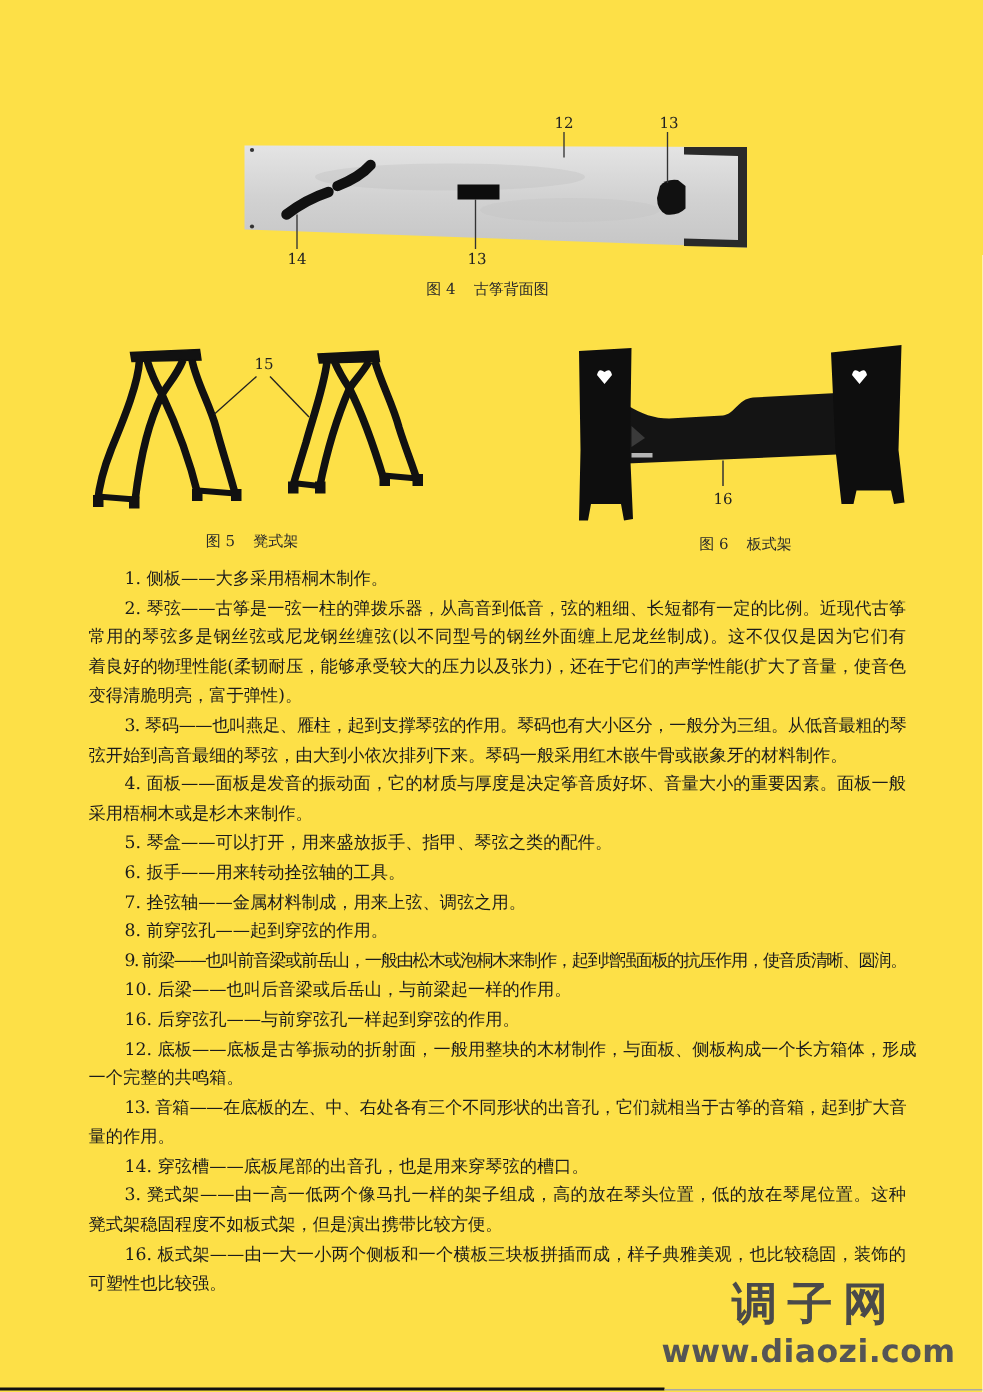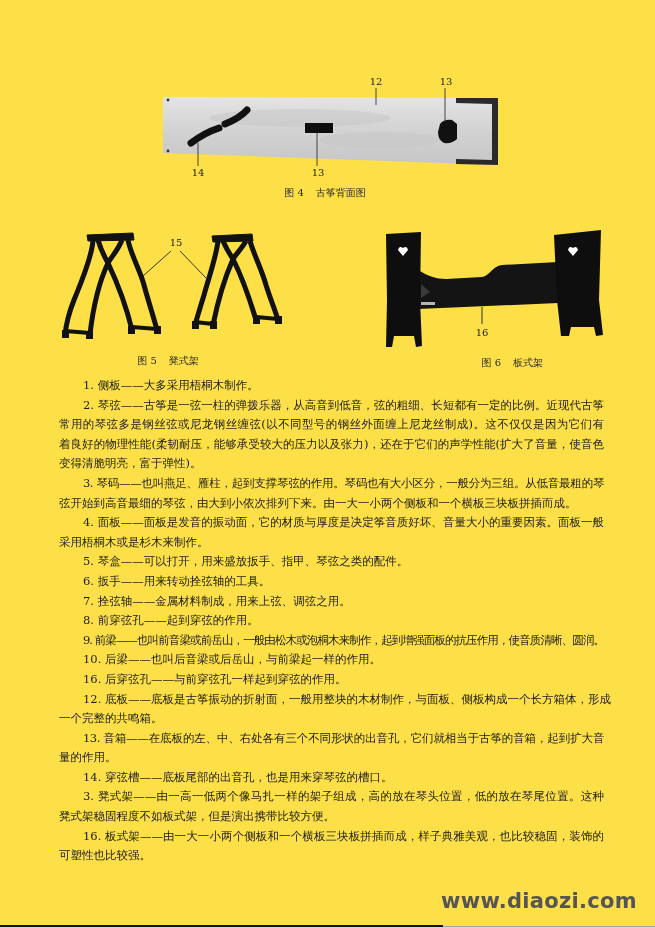--- a/index.html
+++ b/index.html
@@ -117,34 +117,34 @@
     <path d="M418,270 C428,276 436,279 446,279 L482,277 C490,276 492,266 502,265 L558,262 L558,303 L418,309 Z" fill="#141414"></path>
     <rect x="421" y="302" width="14" height="3" fill="#b5b5b5"></rect>
     <path d="M421,284 L430,292 L421,298 Z" fill="#3a3a3a"></path>
     <path d="M386,234 L421,232 L420,300 L422,346 L416,347 L414,336 L394,336 L392,347 L386,347 L387,300 Z" fill="#0e0e0e"></path>
     <path d="M398,250 Q399,245 403,248 Q407,245 408,250 L403,256 Z" fill="#fff"></path>
     <path d="M554,235 L601,230 L599,300 L603,335 L596,336 L594,327 L571,327 L569,336 L561,336 L557,300 Z" fill="#0e0e0e"></path>
     <path d="M568,250 Q569,245 573,248 Q577,245 578,250 L573,256 Z" fill="#fff"></path>
     <line x1="482" y1="307" x2="482" y2="324" stroke="#333" stroke-width="1"></line>
     <text class="lbl" x="482" y="336" text-anchor="middle">16</text>
   </svg>
-  <div class="caption" style="left:413px; top:356px; width:130px;text-align:right;">
+  <div class="caption" style="left:432px; top:356px; width:130px;">
     <span class="num">图 6</span><span>板式架</span>
   </div>
 
   <div class="body-text">
     <div class="ln first">1. 侧板——大多采用梧桐木制作。</div>
 
     <div class="ln first full">2. 琴弦——古筝是一弦一柱的弹拨乐器，从高音到低音，弦的粗细、长短都有一定的比例。近现代古筝</div>
     <div class="ln full">常用的琴弦多是钢丝弦或尼龙钢丝缠弦(以不同型号的钢丝外面缠上尼龙丝制成)。这不仅仅是因为它们有</div>
     <div class="ln full">着良好的物理性能(柔韧耐压，能够承受较大的压力以及张力)，还在于它们的声学性能(扩大了音量，使音色</div>
     <div class="ln">变得清脆明亮，富于弹性)。</div>
 
     <div class="ln first full tight">3. 琴码——也叫燕足、雁柱，起到支撑琴弦的作用。琴码也有大小区分，一般分为三组。从低音最粗的琴</div>
-    <div class="ln">弦开始到高音最细的琴弦，由大到小依次排列下来。由一大一小两个侧板和一个横板三块板拼插而成。</div>
+    <div class="ln">弦开始到高音最细的琴弦，由大到小依次排列下来。琴码一般采用红木嵌牛骨或嵌象牙的材料制作。</div>
 
     <div class="ln first full">4. 面板——面板是发音的振动面，它的材质与厚度是决定筝音质好坏、音量大小的重要因素。面板一般</div>
     <div class="ln">采用梧桐木或是杉木来制作。</div>
 
     <div class="ln first">5. 琴盒——可以打开，用来盛放扳手、指甲、琴弦之类的配件。</div>
     <div class="ln first">6. 扳手——用来转动拴弦轴的工具。</div>
     <div class="ln first">7. 拴弦轴——金属材料制成，用来上弦、调弦之用。</div>
     <div class="ln first">8. 前穿弦孔——起到穿弦的作用。</div>
     <div class="ln first full tighter">9. 前梁——也叫前音梁或前岳山，一般由松木或泡桐木来制作，起到增强面板的抗压作用，使音质清晰、圆润。</div>
     <div class="ln first">10. 后梁——也叫后音梁或后岳山，与前梁起一样的作用。</div>
@@ -158,16 +158,17 @@
 
     <div class="ln first">14. 穿弦槽——底板尾部的出音孔，也是用来穿琴弦的槽口。</div>
 
     <div class="ln first full">3. 凳式架——由一高一低两个像马扎一样的架子组成，高的放在琴头位置，低的放在琴尾位置。这种</div>
     <div class="ln">凳式架稳固程度不如板式架，但是演出携带比较方便。</div>
 
     <div class="ln first full">16. 板式架——由一大一小两个侧板和一个横板三块板拼插而成，样子典雅美观，也比较稳固，装饰的</div>
     <div class="ln">可塑性也比较强。</div>
   </div>
 
+  <div class="wm-name">调子网</div>
   <div class="wm-url">www.diaozi.com</div>
   <div class="rule-dark"></div>
   <div class="rule-light"></div>
 </div>
 
 </body></html>

